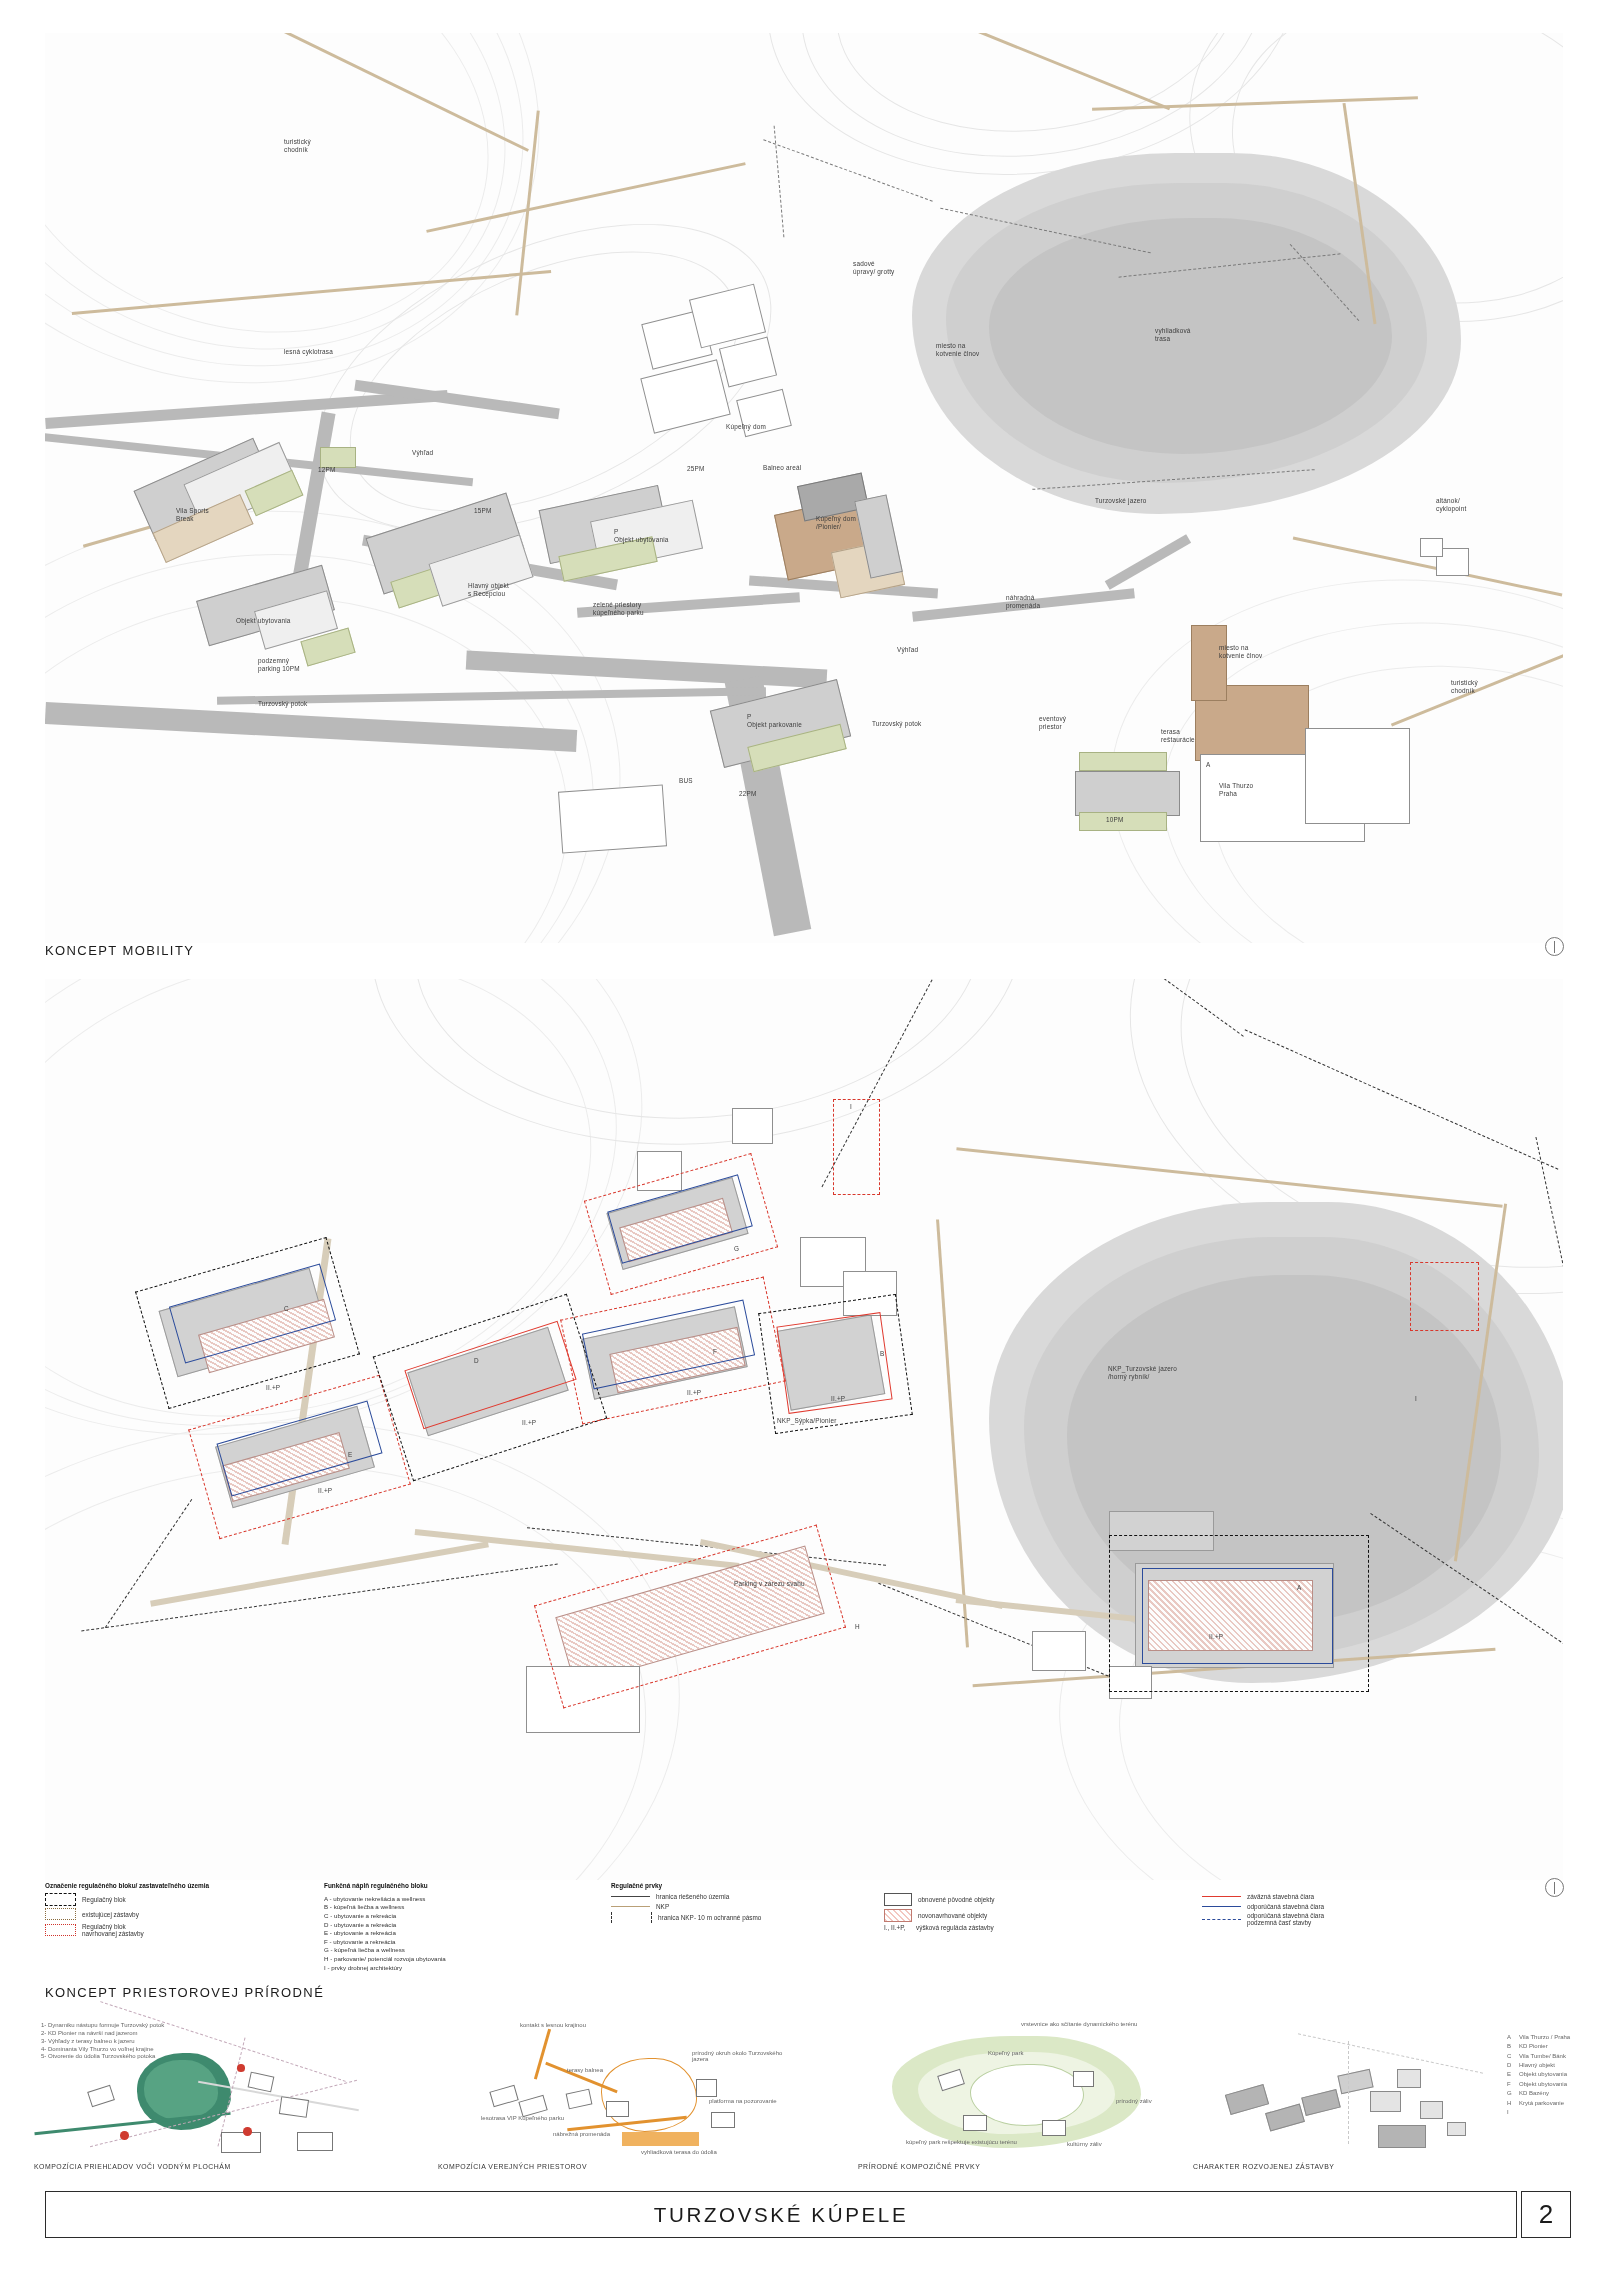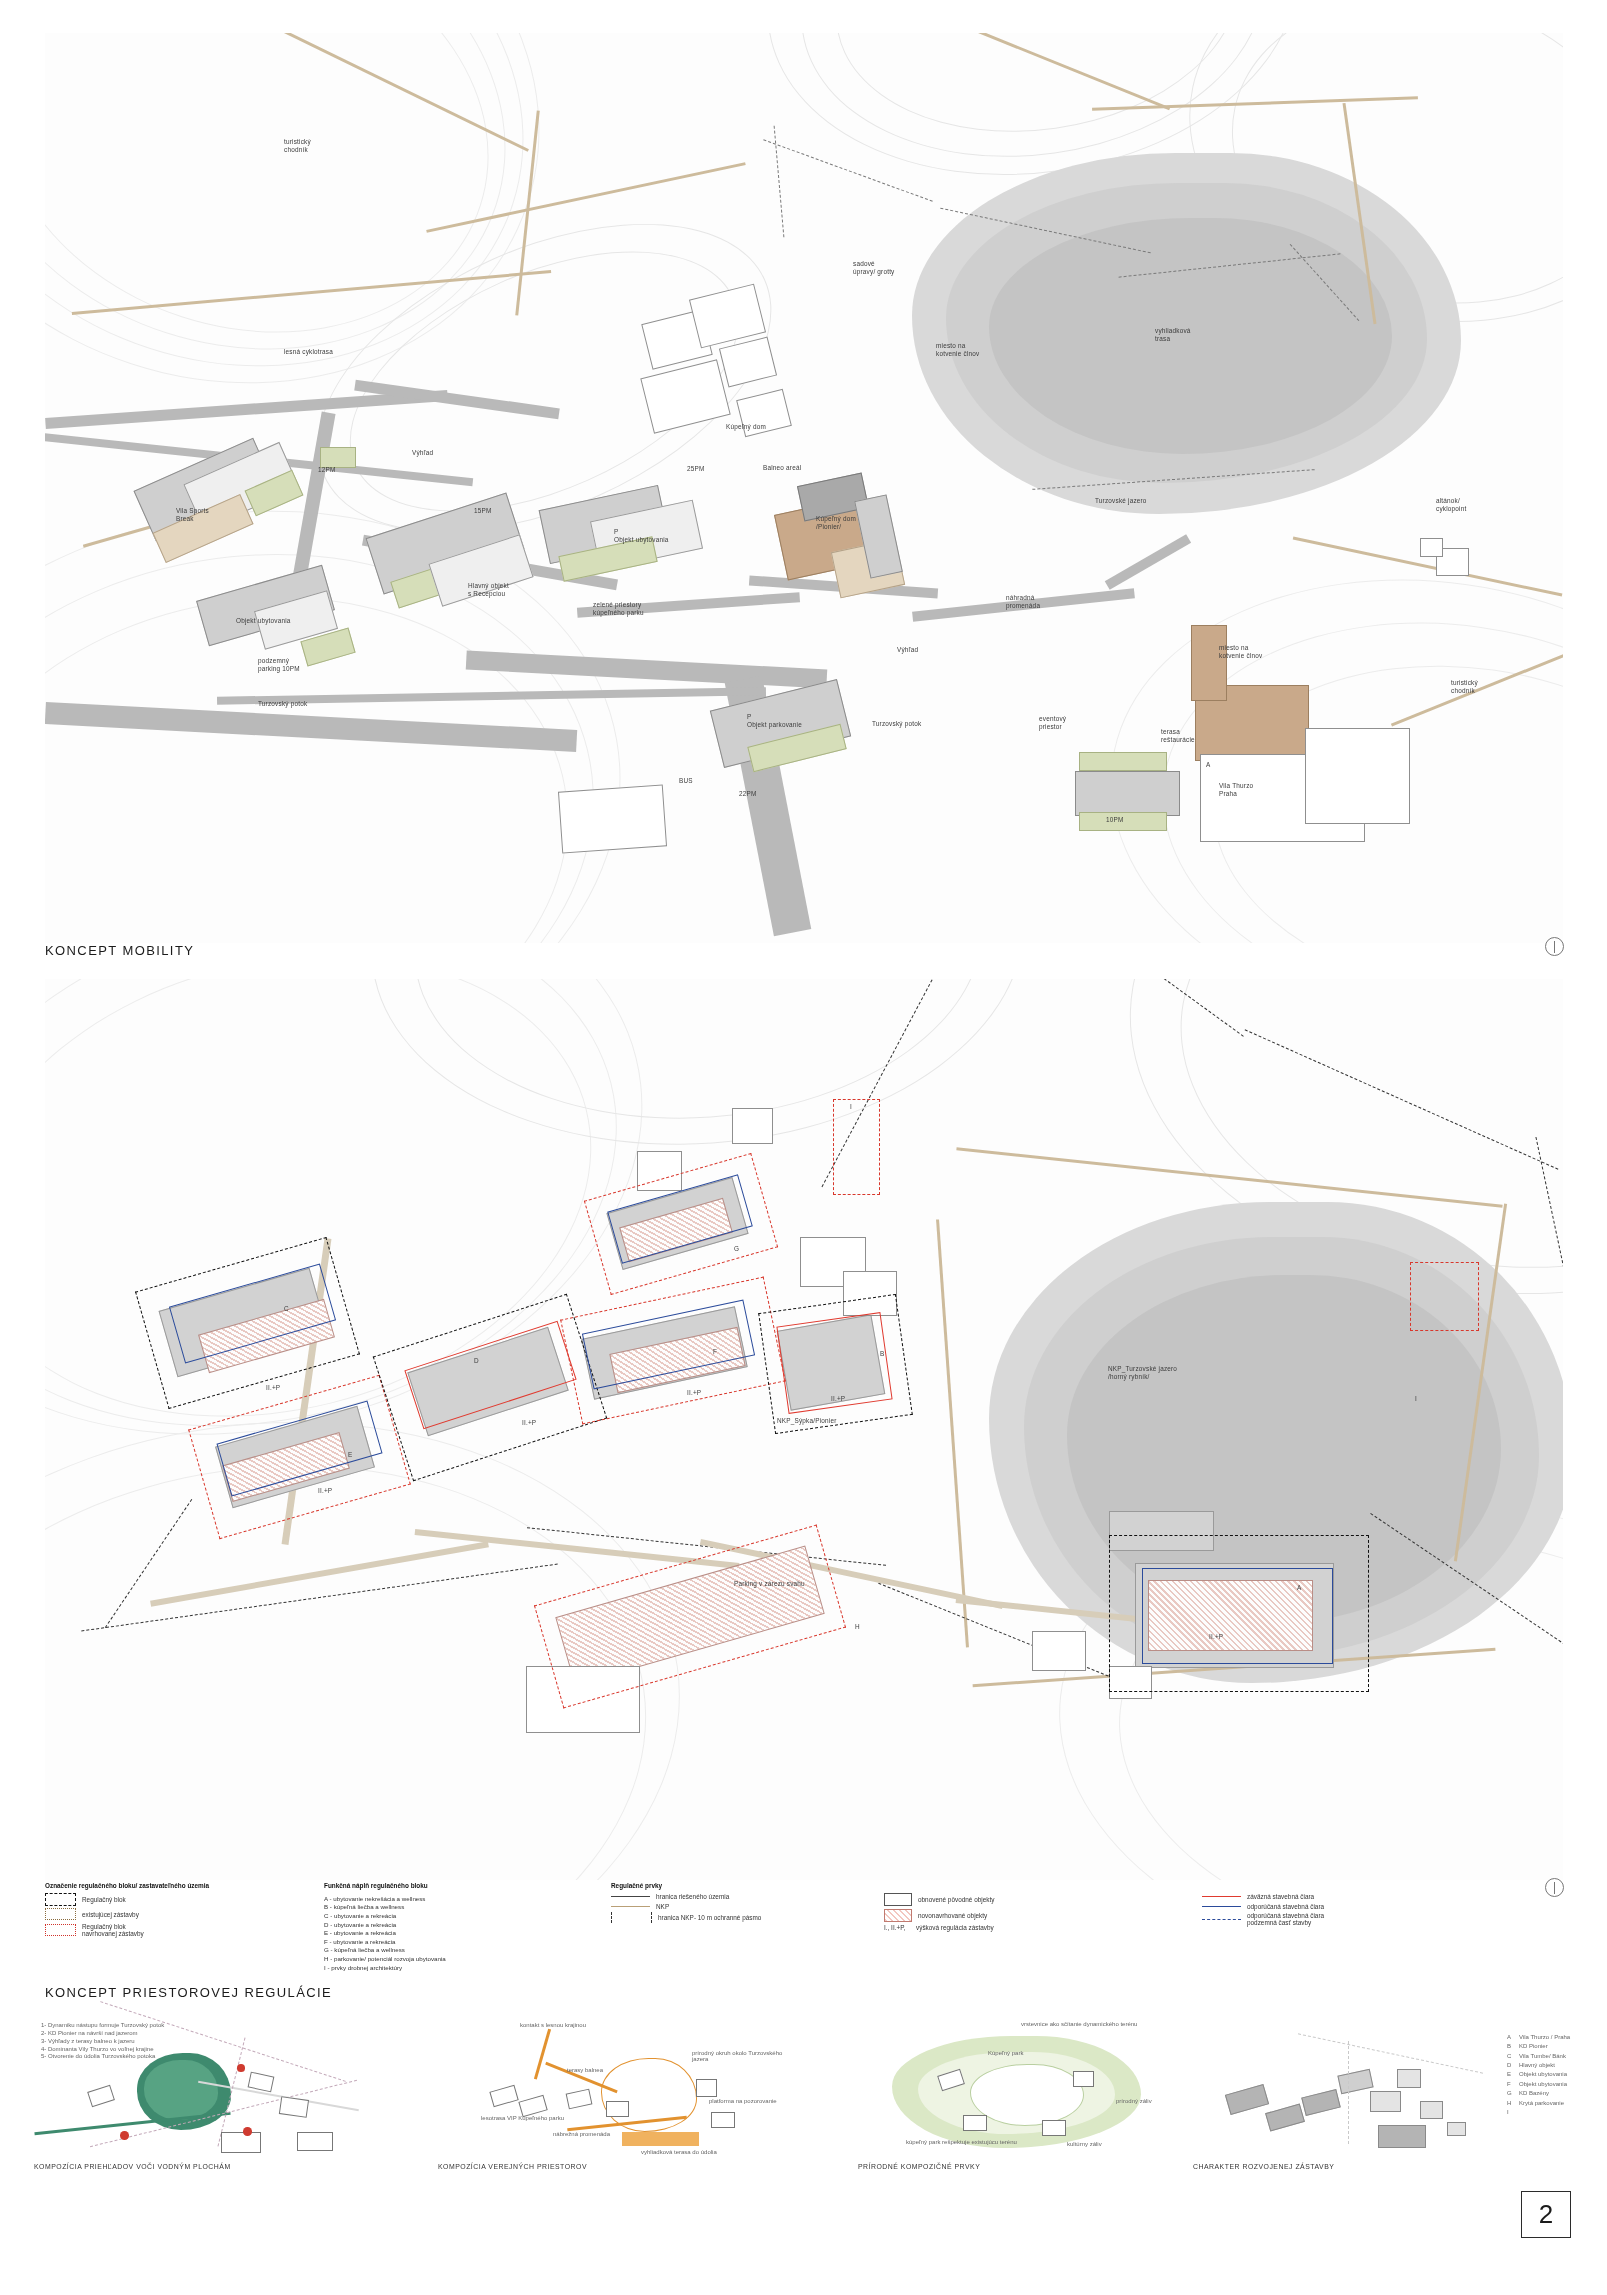--- a/index.html
+++ b/index.html
@@ -424,21 +424,21 @@
         <span class="lineonly blue"></span>
         <span>odporúčaná stavebná čiara</span>
       </div>
     <div class="lgrow">
         <span class="lineonly bluedash"></span>
         <span style="white-space:pre-line">odporúčaná stavebná čiara
 podzemná časť stavby</span>
       </div>
   </div>
 
-  <div class="sectitle" style="left:45px;top:1985px;">KONCEPT PRIESTOROVEJ REGULÁCIE</div>
+  <div class="sectitle" style="left:45px;top:1985px;">KONCEPT PRIESTOROVEJ PRÍRODNÉ</div>
   <div class="compass" style="left:1545px;top:1878px;"></div>
 
   <div class="dgm" style="left:34px;top:2019px;width:386px;height:146px;">
     <div class="abs" style="left:103px;top:34px;width:94px;height:77px;background:#3e8a6e;border-radius:50% 45% 55% 48%/48% 55% 45% 52%;"></div>
     <div class="abs" style="left:110px;top:41px;width:74px;height:60px;background:#57a383;border-radius:50% 45% 55% 48%/48% 55% 45% 52%;"></div>
     <div class="abs" style="left:0px;top:103px;width:197px;height:2.6px;background:#3e8a6e;transform:rotate(-6deg);"></div>
     <div class="abs" style="left:163px;top:76px;width:163px;height:1.7px;background:#d8d8d8;transform:rotate(10deg);"></div>
     <div class="abs" style="left:60px;top:22px;width:258px;height:0;border-top:0.9px dashed #c3a9b9;transform:rotate(18deg);"></div>
     <div class="abs" style="left:52px;top:94px;width:275px;height:0;border-top:0.9px dashed #c3a9b9;transform:rotate(-14deg);"></div>
     <div class="abs" style="left:197px;top:17px;width:0;height:112px;border-left:0.9px dashed #c3a9b9;transform:rotate(14deg);"></div>
@@ -535,18 +535,21 @@
         <div>Vila Tumbe/ Bánk</div>
         <div>Hlavný objekt</div>
         <div>Objekt ubytovania</div>
         <div>Objekt ubytovania</div>
         <div>KD Bazény</div>
         <div>Krytá parkovanie</div>
       </div>
   </div>
   <div class="dgmcap" style="left:1193px;top:2163px;">CHARAKTER ROZVOJENEJ ZÁSTAVBY</div>
 
+  <div class="titlebar">
+      <span>TURZOVSKÉ KÚPELE</span>
+    </div>
   <div class="pagebox">
       <span>2</span>
     </div>
 
 </div>
 
 
 </body></html>

